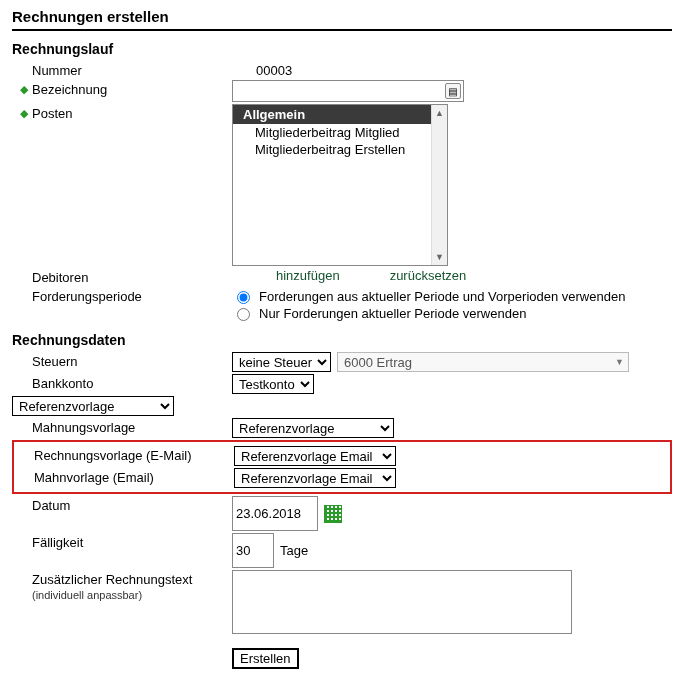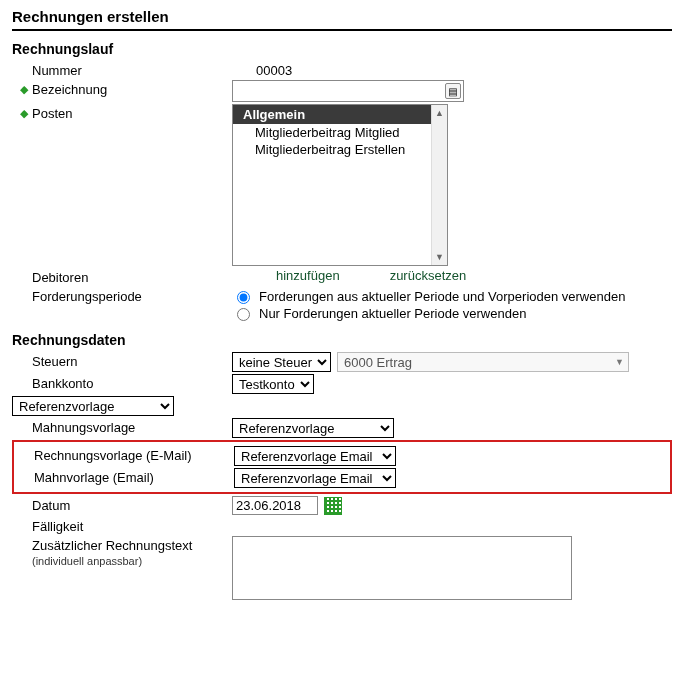--- a/index.html
+++ b/index.html
@@ -49,21 +49,21 @@
     color: #2a9b2a;
     font-size: 11px;
     line-height: 14px;
     width: 8px;
     margin-left: -12px;
   }
   input[type="text"], textarea {
     font-family: inherit;
     font-size: 13px;
     border: 1px solid #888;
-    padding: 1px 3px;
+    padding: 9px 3px;
   }
   .bez-input {
     width: 232px;
     height: 22px;
     border: 1px solid #0a5a0a;
     padding: 1px 22px 1px 3px;
     background: #fff;
   }
   .bez-wrap { position: relative; display: inline-block; }
   .bez-icon {
@@ -277,27 +277,34 @@
   <div class="value-col">
     <input type="text" class="date-input" value="23.06.2018" style="">
     <span class="cal-icon"></span>
   </div>
 </div>
 
 <div class="row">
   <div class="label-col">
       <span>Fälligkeit</span>
     </div>
+  <div class="value-col">
+    <input type="text" class="days-input" value="30" style="">
+    <span>Tage</span>
+  </div>
 </div>
 
 <div class="row">
   <div class="label-col" style="display:block;">
     <span>Zusätzlicher Rechnungstext</span><br>
     <span class="sub">(individuell anpassbar)</span>
   </div>
   <div class="value-col">
     <textarea class="txtarea" style=""></textarea>
   </div>
 </div>
 
 <div class="row" style="margin-top:14px;">
   <div class="label-col"></div>
+  <div class="value-col">
+    <button class="submit-btn">Erstellen</button>
+  </div>
 </div>
 
 </body></html>

